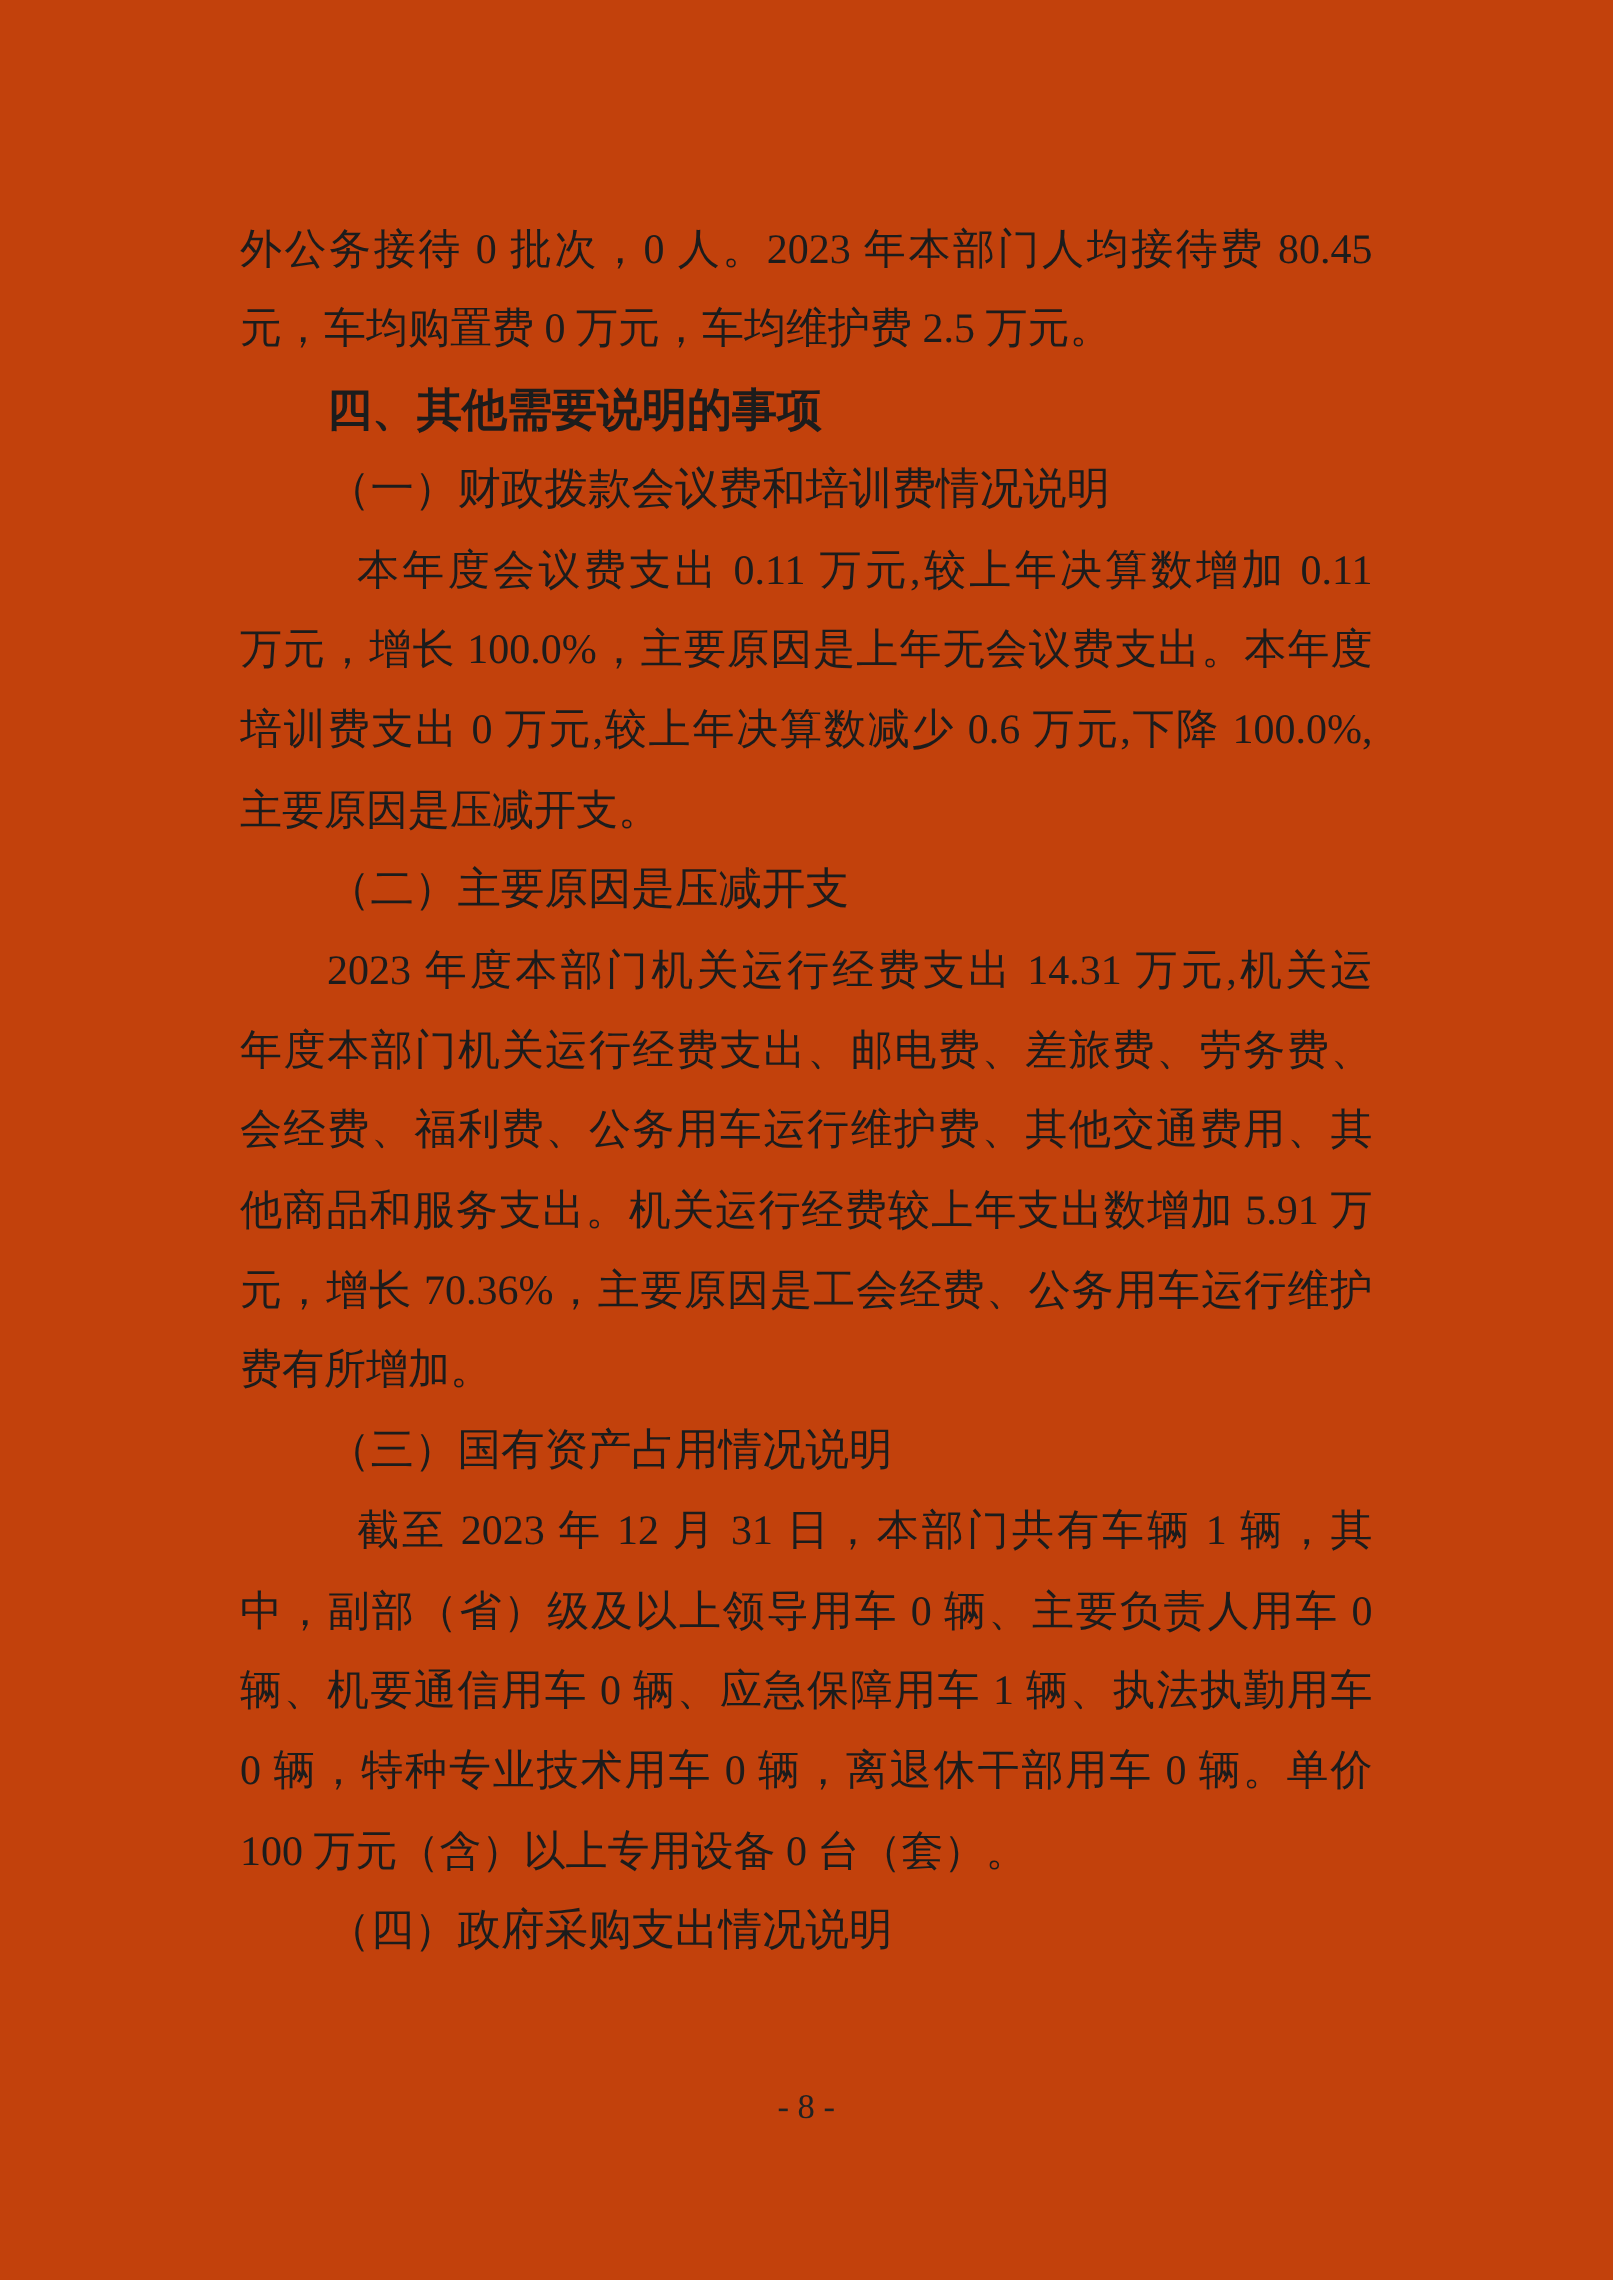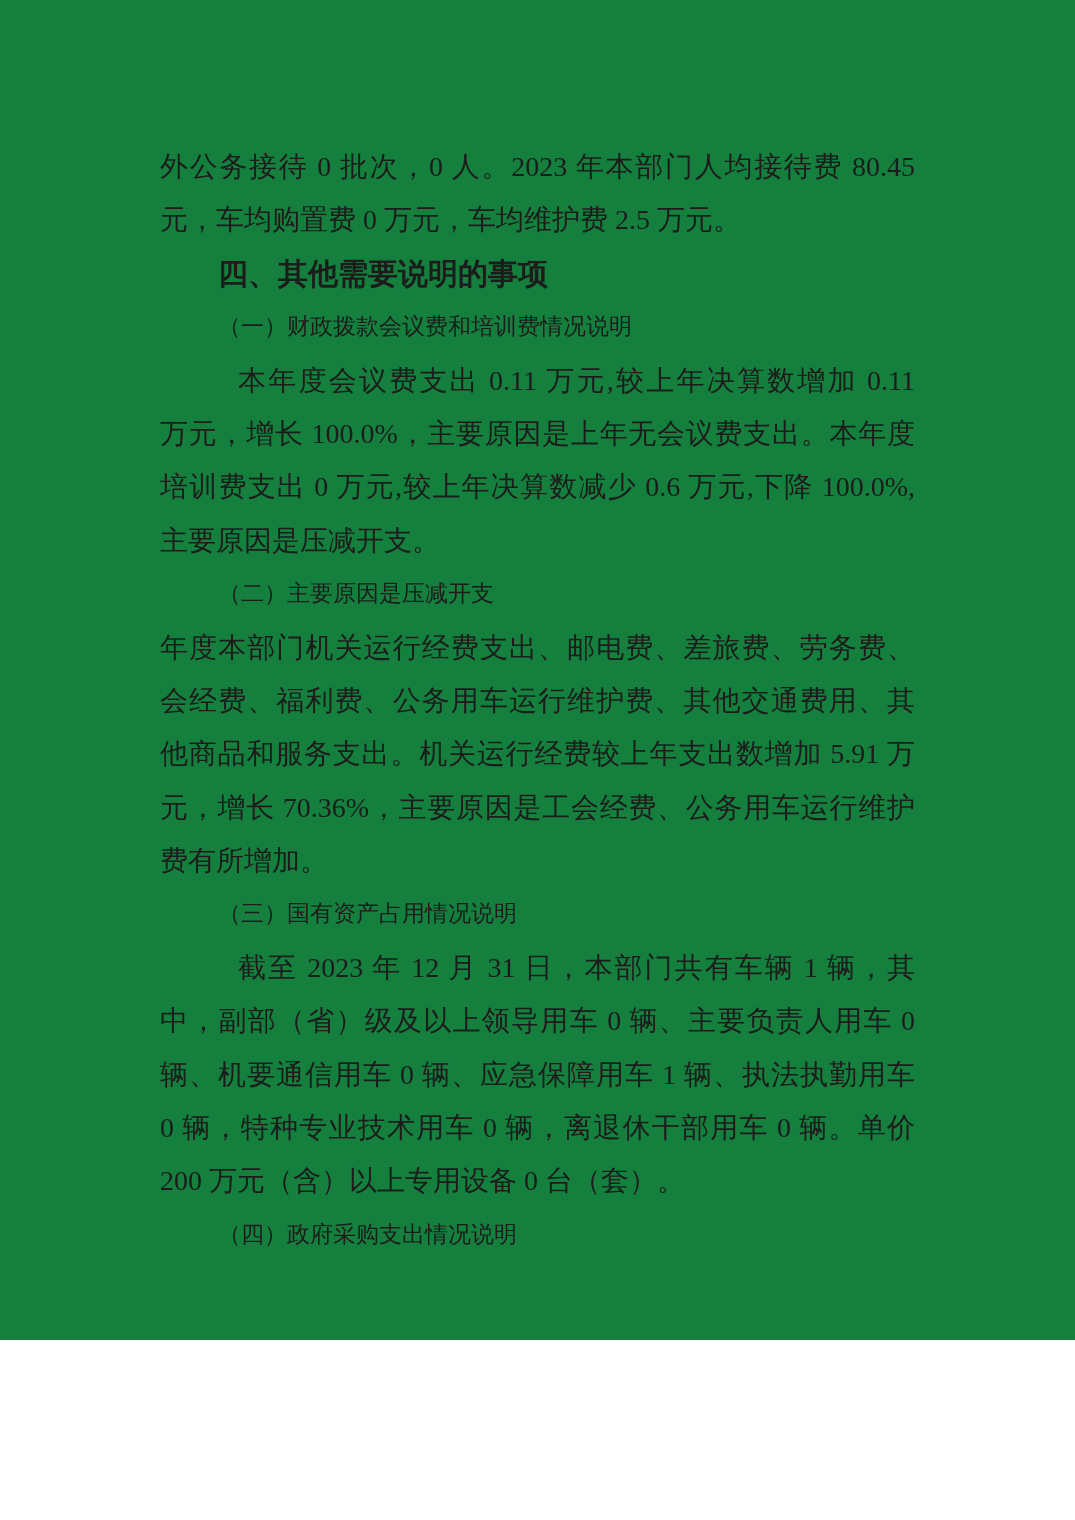--- a/index.html
+++ b/index.html
@@ -1,20 +1,20 @@
 <!DOCTYPE html>
 <html><head>
 <meta charset="utf-8">
 <style>
   html, body { margin: 0; padding: 0; background: #ffffff; }
   .page {
     position: relative;
     width: 1075px;
-    height: 1340px;
-    background: #15803d;
+    height: 1520px;
+    background: #c2410c;
     color: #1c1c1c;
     overflow: hidden;
   }
   .content {
     position: absolute;
     left: 160px;
     top: 140px;
     width: 755px;
   }
   .line {
@@ -32,21 +32,21 @@
     text-align-last: left;
   }
   .line.h1 {
     font-family: Liberation Sans, sans-serif;
     font-weight: 700;
     font-size: 30px;
     text-align: center;
     text-align-last: left;
   }
   .line.h2 {
-    font-size: 23px;
+    font-size: 29px;
     text-align: center;
     text-align-last: left;
   }
   .ind2 { padding-left: 58px; }
   .ind3 { padding-left: 78px; }
   .footer {
     position: absolute;
     left: 0;
     top: 1392px;
     width: 100%;
@@ -63,27 +63,28 @@
   <div class="content">
     <div class="line">外公务接待 0 批次，0 人。2023 年本部门人均接待费 80.45</div>
     <div class="line last">元，车均购置费 0 万元，车均维护费 2.5 万元。</div>
     <div class="line h1 ind2">四、其他需要说明的事项</div>
     <div class="line h2 ind2">（一）财政拨款会议费和培训费情况说明</div>
     <div class="line ind3">本年度会议费支出 0.11 万元,较上年决算数增加 0.11</div>
     <div class="line">万元，增长 100.0%，主要原因是上年无会议费支出。本年度</div>
     <div class="line">培训费支出 0 万元,较上年决算数减少 0.6 万元,下降 100.0%,</div>
     <div class="line last">主要原因是压减开支。</div>
     <div class="line h2 ind2">（二）主要原因是压减开支</div>
+    <div class="line ind2">2023 年度本部门机关运行经费支出 14.31 万元,机关运</div>
     <div class="line">年度本部门机关运行经费支出、邮电费、差旅费、劳务费、工</div>
     <div class="line">会经费、福利费、公务用车运行维护费、其他交通费用、其</div>
     <div class="line">他商品和服务支出。机关运行经费较上年支出数增加 5.91 万</div>
     <div class="line">元，增长 70.36%，主要原因是工会经费、公务用车运行维护</div>
     <div class="line last">费有所增加。</div>
     <div class="line h2 ind2">（三）国有资产占用情况说明</div>
     <div class="line ind3">截至 2023 年 12 月 31 日，本部门共有车辆 1 辆，其</div>
     <div class="line">中，副部（省）级及以上领导用车 0 辆、主要负责人用车 0</div>
     <div class="line">辆、机要通信用车 0 辆、应急保障用车 1 辆、执法执勤用车</div>
     <div class="line">0 辆，特种专业技术用车 0 辆，离退休干部用车 0 辆。单价</div>
-    <div class="line last">200 万元（含）以上专用设备 0 台（套）。</div>
+    <div class="line last">100 万元（含）以上专用设备 0 台（套）。</div>
     <div class="line h2 ind2">（四）政府采购支出情况说明</div>
   </div>
   <div class="footer">- 8 -</div>
 </div>
 
 </body></html>

